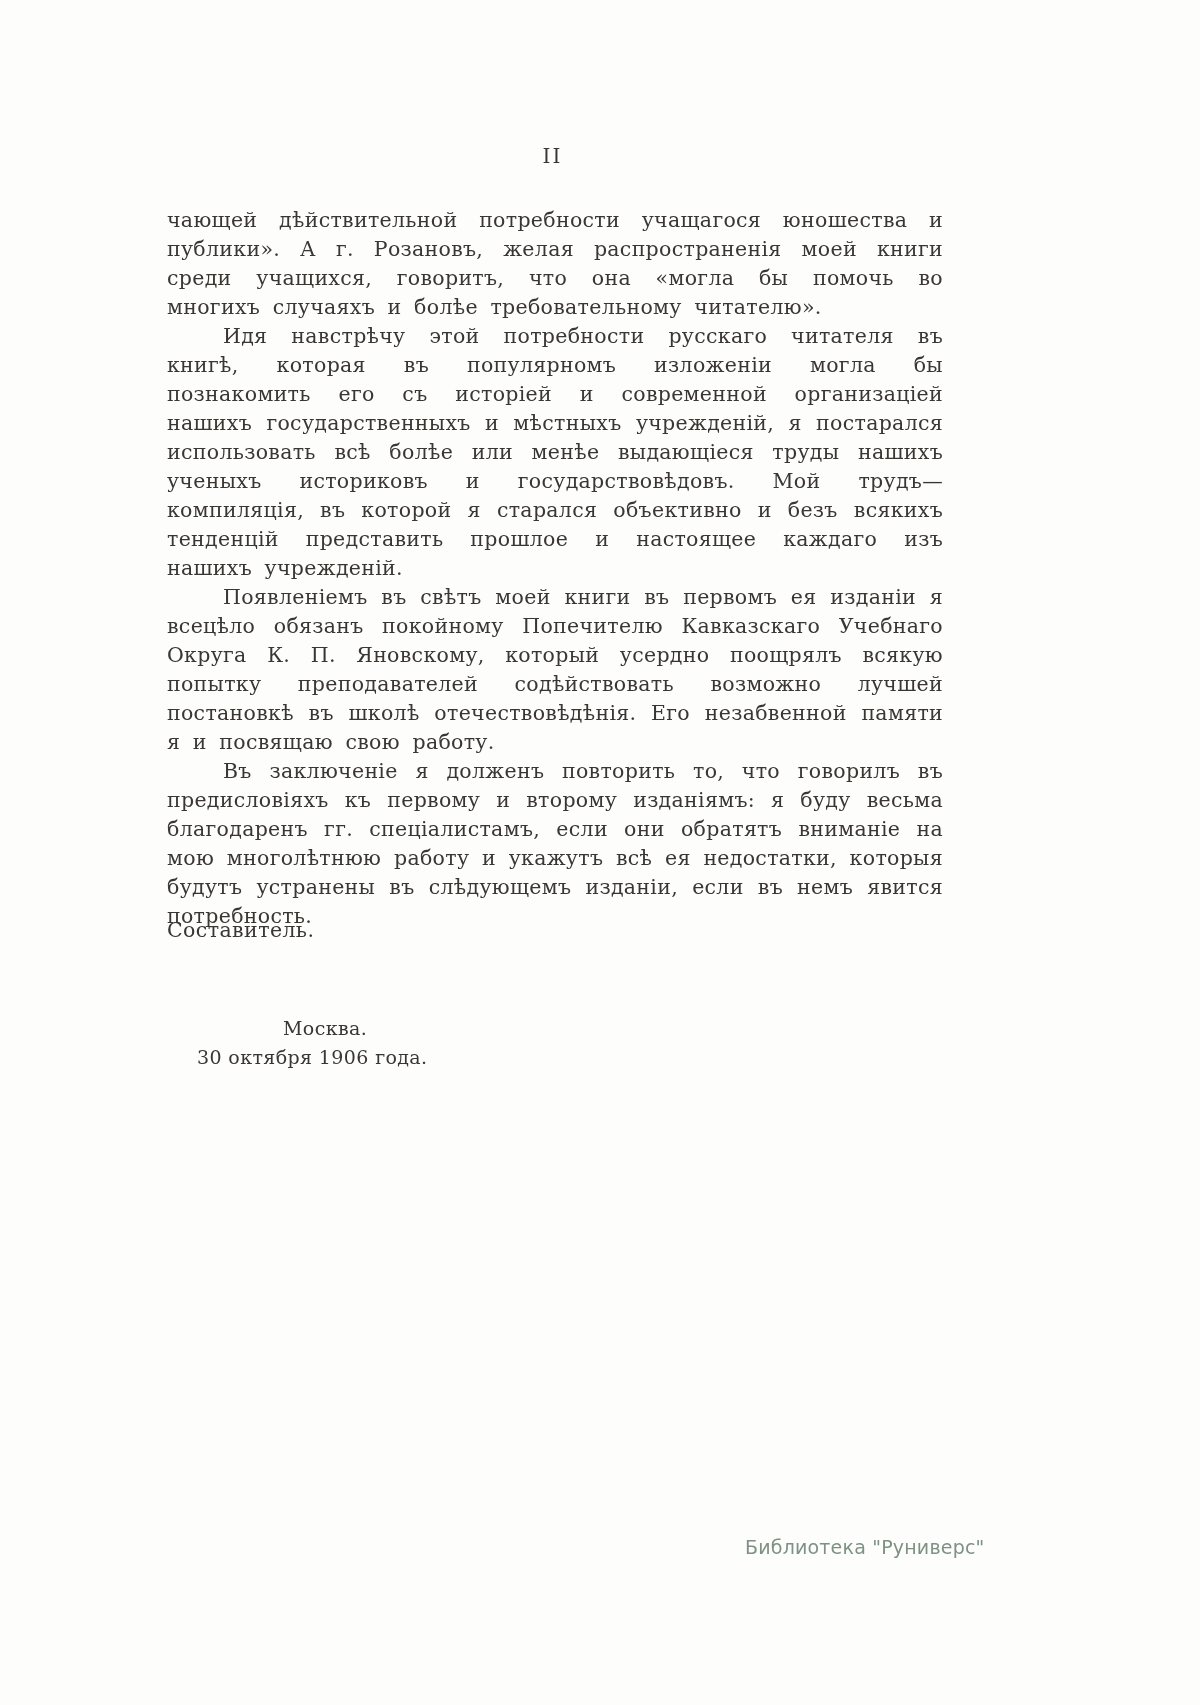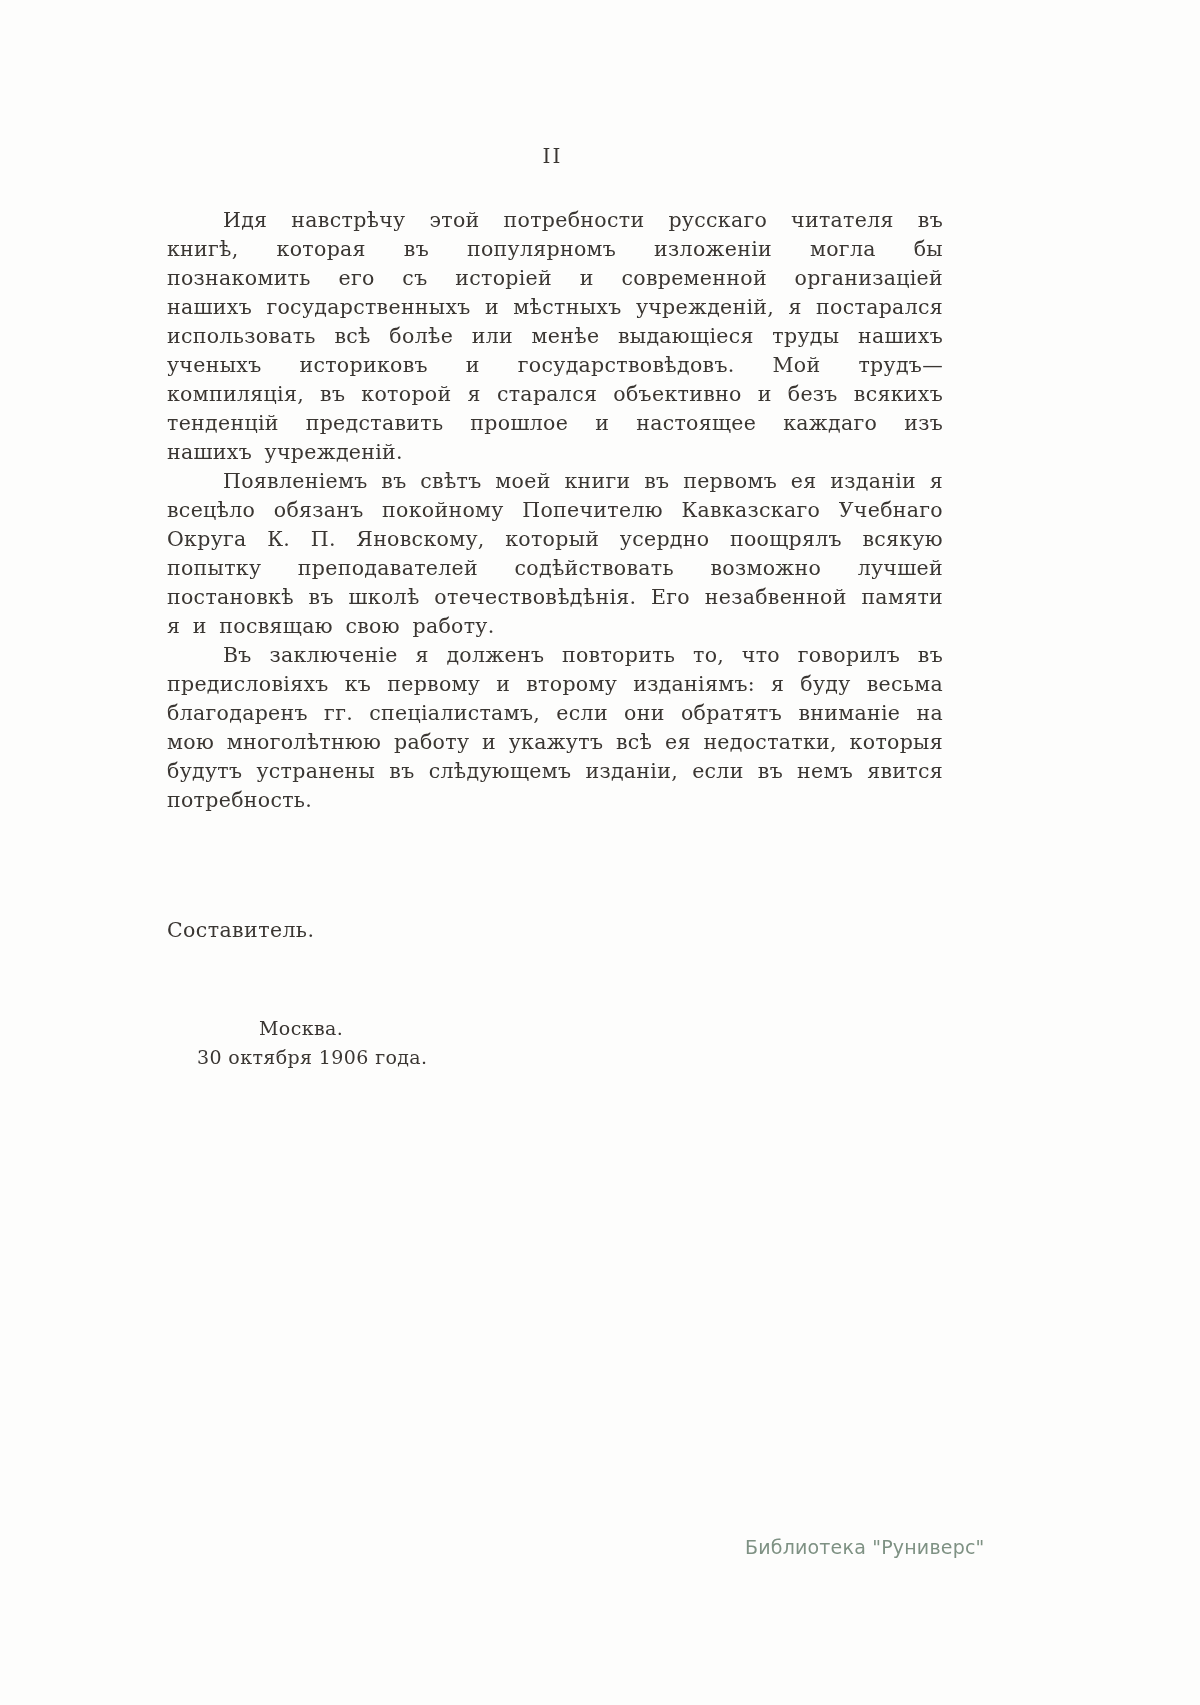--- a/index.html
+++ b/index.html
@@ -64,21 +64,21 @@
   }
   .imprint {
     position: absolute;
     top: 1014px;
     left: 167px;
     font-size: 19px;
     line-height: 29px;
     letter-spacing: 0.02em;
   }
   .imprint-place {
-    margin-left: 92px;
+    margin-left: 116px;
   }
   .imprint-date {
     margin-left: 30px;
   }
   .watermark {
     position: absolute;
     top: 1536px;
     left: 745px;
     font-family: "DejaVu Sans", sans-serif;
     font-size: 19px;
@@ -87,20 +87,21 @@
   }
 </style>
 </head>
 <body>
 
 <div class="page">
 
   <div class="page-number">II</div>
 
   <div class="text-block">
+    <p class="no-indent">чающей дѣйствительной потребности учащагося юношества и публики». А г. Розановъ, желая распространенія моей книги среди учащихся, говоритъ, что она «могла бы помочь во многихъ случаяхъ и болѣе требовательному читателю».</p>
     <p>Идя навстрѣчу этой потребности русскаго читателя въ книгѣ, которая въ популярномъ изложеніи могла бы познакомить его съ исторіей и современной организаціей нашихъ государственныхъ и мѣстныхъ учрежденій, я постарался использовать всѣ болѣе или менѣе выдающіеся труды нашихъ ученыхъ историковъ и государствовѣдовъ. Мой трудъ—компиляція, въ которой я старался объективно и безъ всякихъ тенденцій представить прошлое и настоящее каждаго изъ нашихъ учрежденій.</p>
     <p>Появленіемъ въ свѣтъ моей книги въ первомъ ея изданіи я всецѣло обязанъ покойному Попечителю Кавказскаго Учебнаго Округа К. П. Яновскому, который усердно поощрялъ всякую попытку преподавателей содѣйствовать возможно лучшей постановкѣ въ школѣ отечествовѣдѣнія. Его незабвенной памяти я и посвящаю свою работу.</p>
     <p>Въ заключеніе я долженъ повторить то, что говорилъ въ предисловіяхъ къ первому и второму изданіямъ: я буду весьма благодаренъ гг. спеціалистамъ, если они обратятъ вниманіе на мою многолѣтнюю работу и укажутъ всѣ ея недостатки, которыя будутъ устранены въ слѣдующемъ изданіи, если въ немъ явится потребность.</p>
   </div>
 
   <div class="signature">Составитель.</div>
 
   <div class="imprint">
     <div class="imprint-place">Москва.</div>
     <div class="imprint-date">30 октября 1906 года.</div>

